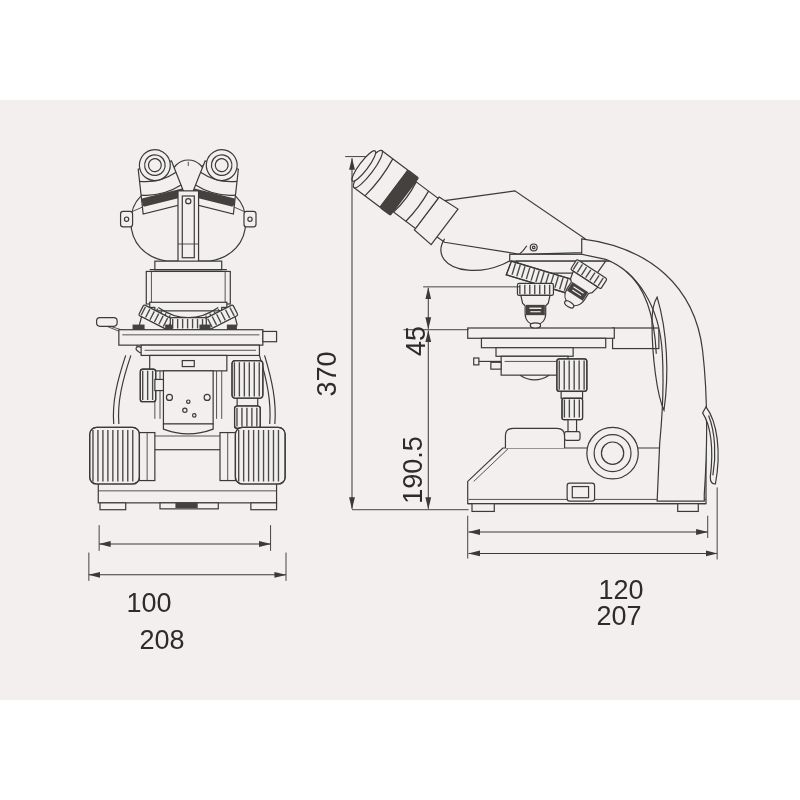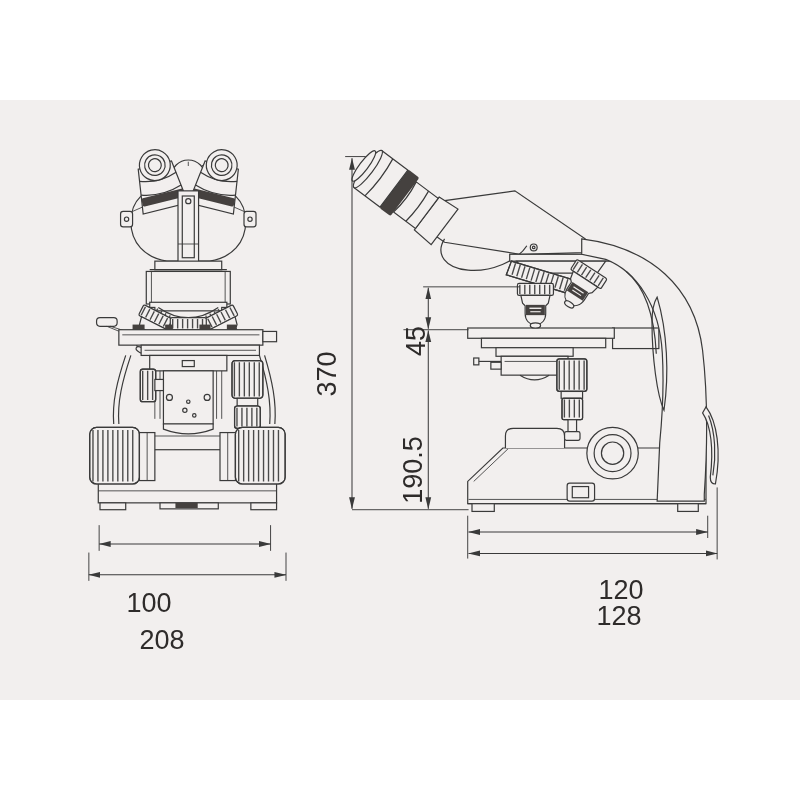--- a/index.html
+++ b/index.html
@@ -278,17 +278,17 @@
           <line x1="480" y1="604" x2="759" y2="604" class="dim" marker-start="url(#arrow)" marker-end="url(#arrow)"></line>
           <line x1="480" y1="629" x2="770" y2="629" class="dim" marker-start="url(#arrow)" marker-end="url(#arrow)"></line>
         </g>
       </g>
     </svg>
 
     <div class="dim-label vlabel" style="left:327px;top:274px">370</div>
     <div class="dim-label vlabel" style="left:416px;top:241px">45</div>
     <div class="dim-label vlabel" style="left:413px;top:370px">190.5</div>
     <div class="dim-label" style="left:621px;top:490px">120</div>
-    <div class="dim-label" style="left:619px;top:516px">128</div>
+    <div class="dim-label" style="left:619px;top:516px">207</div>
     <div class="dim-label" style="left:149px;top:503px">100</div>
     <div class="dim-label" style="left:162px;top:540px">208</div>
   </div>
 </div>
 
 </body></html>

